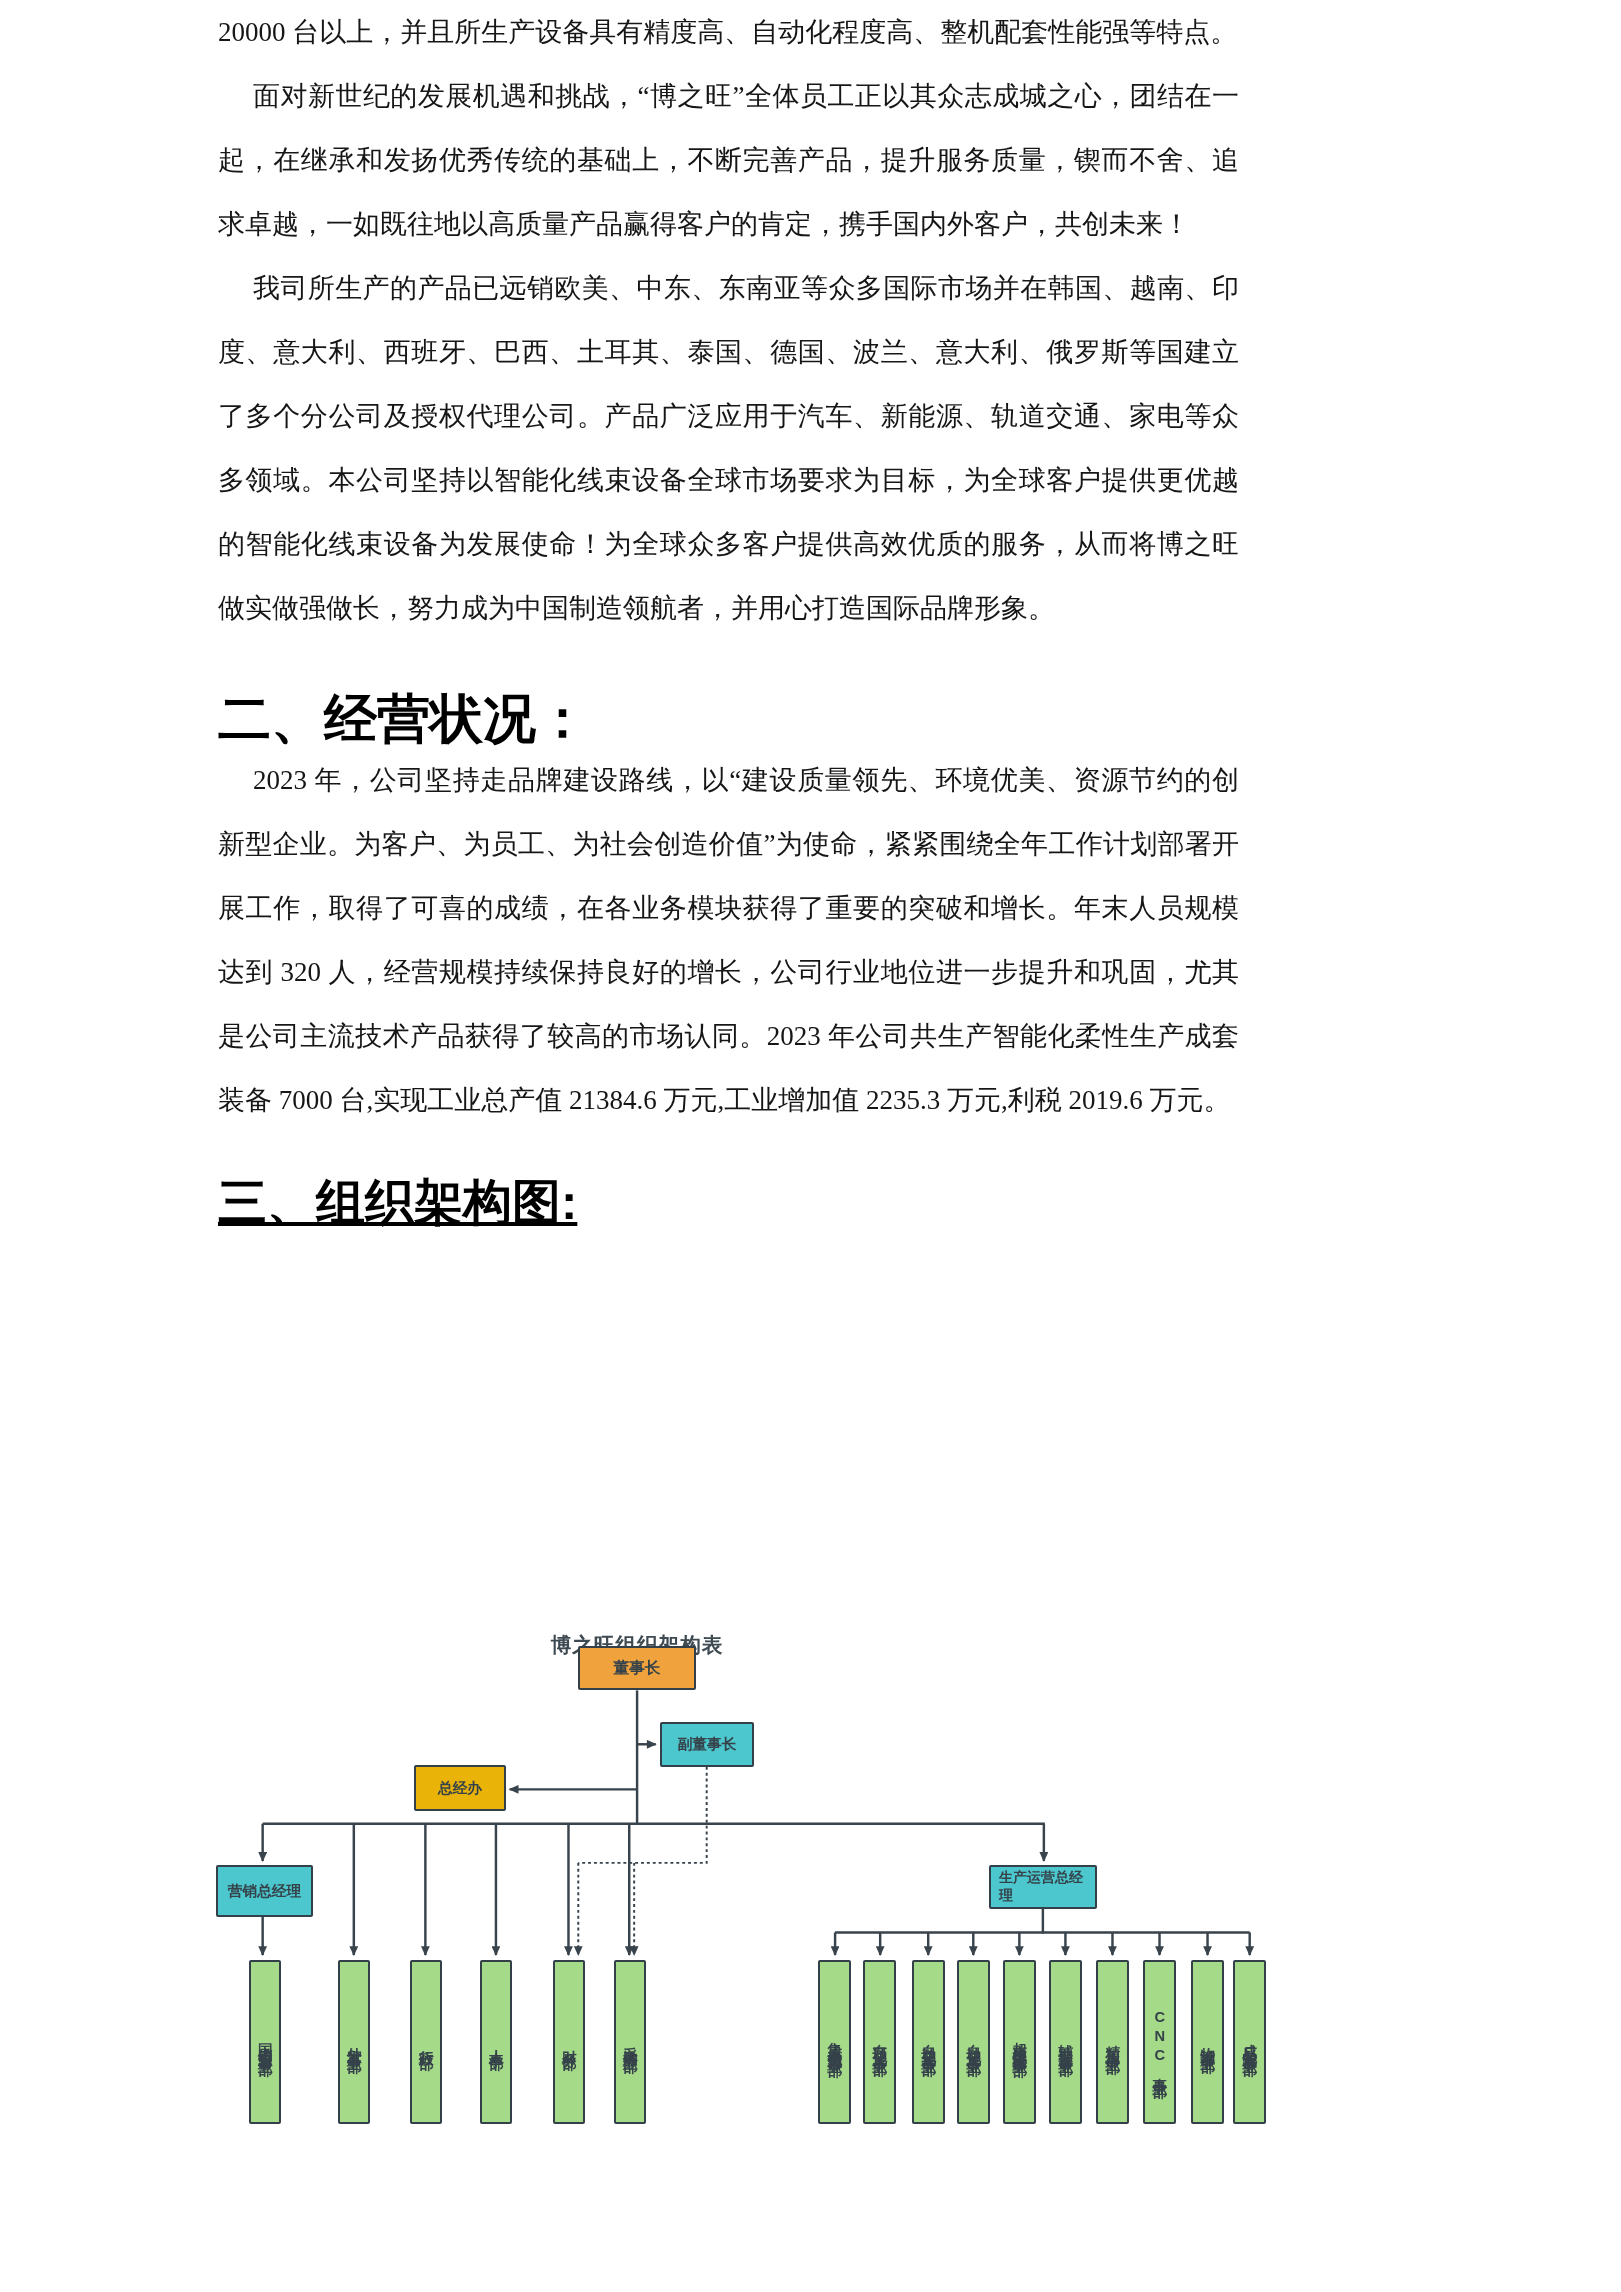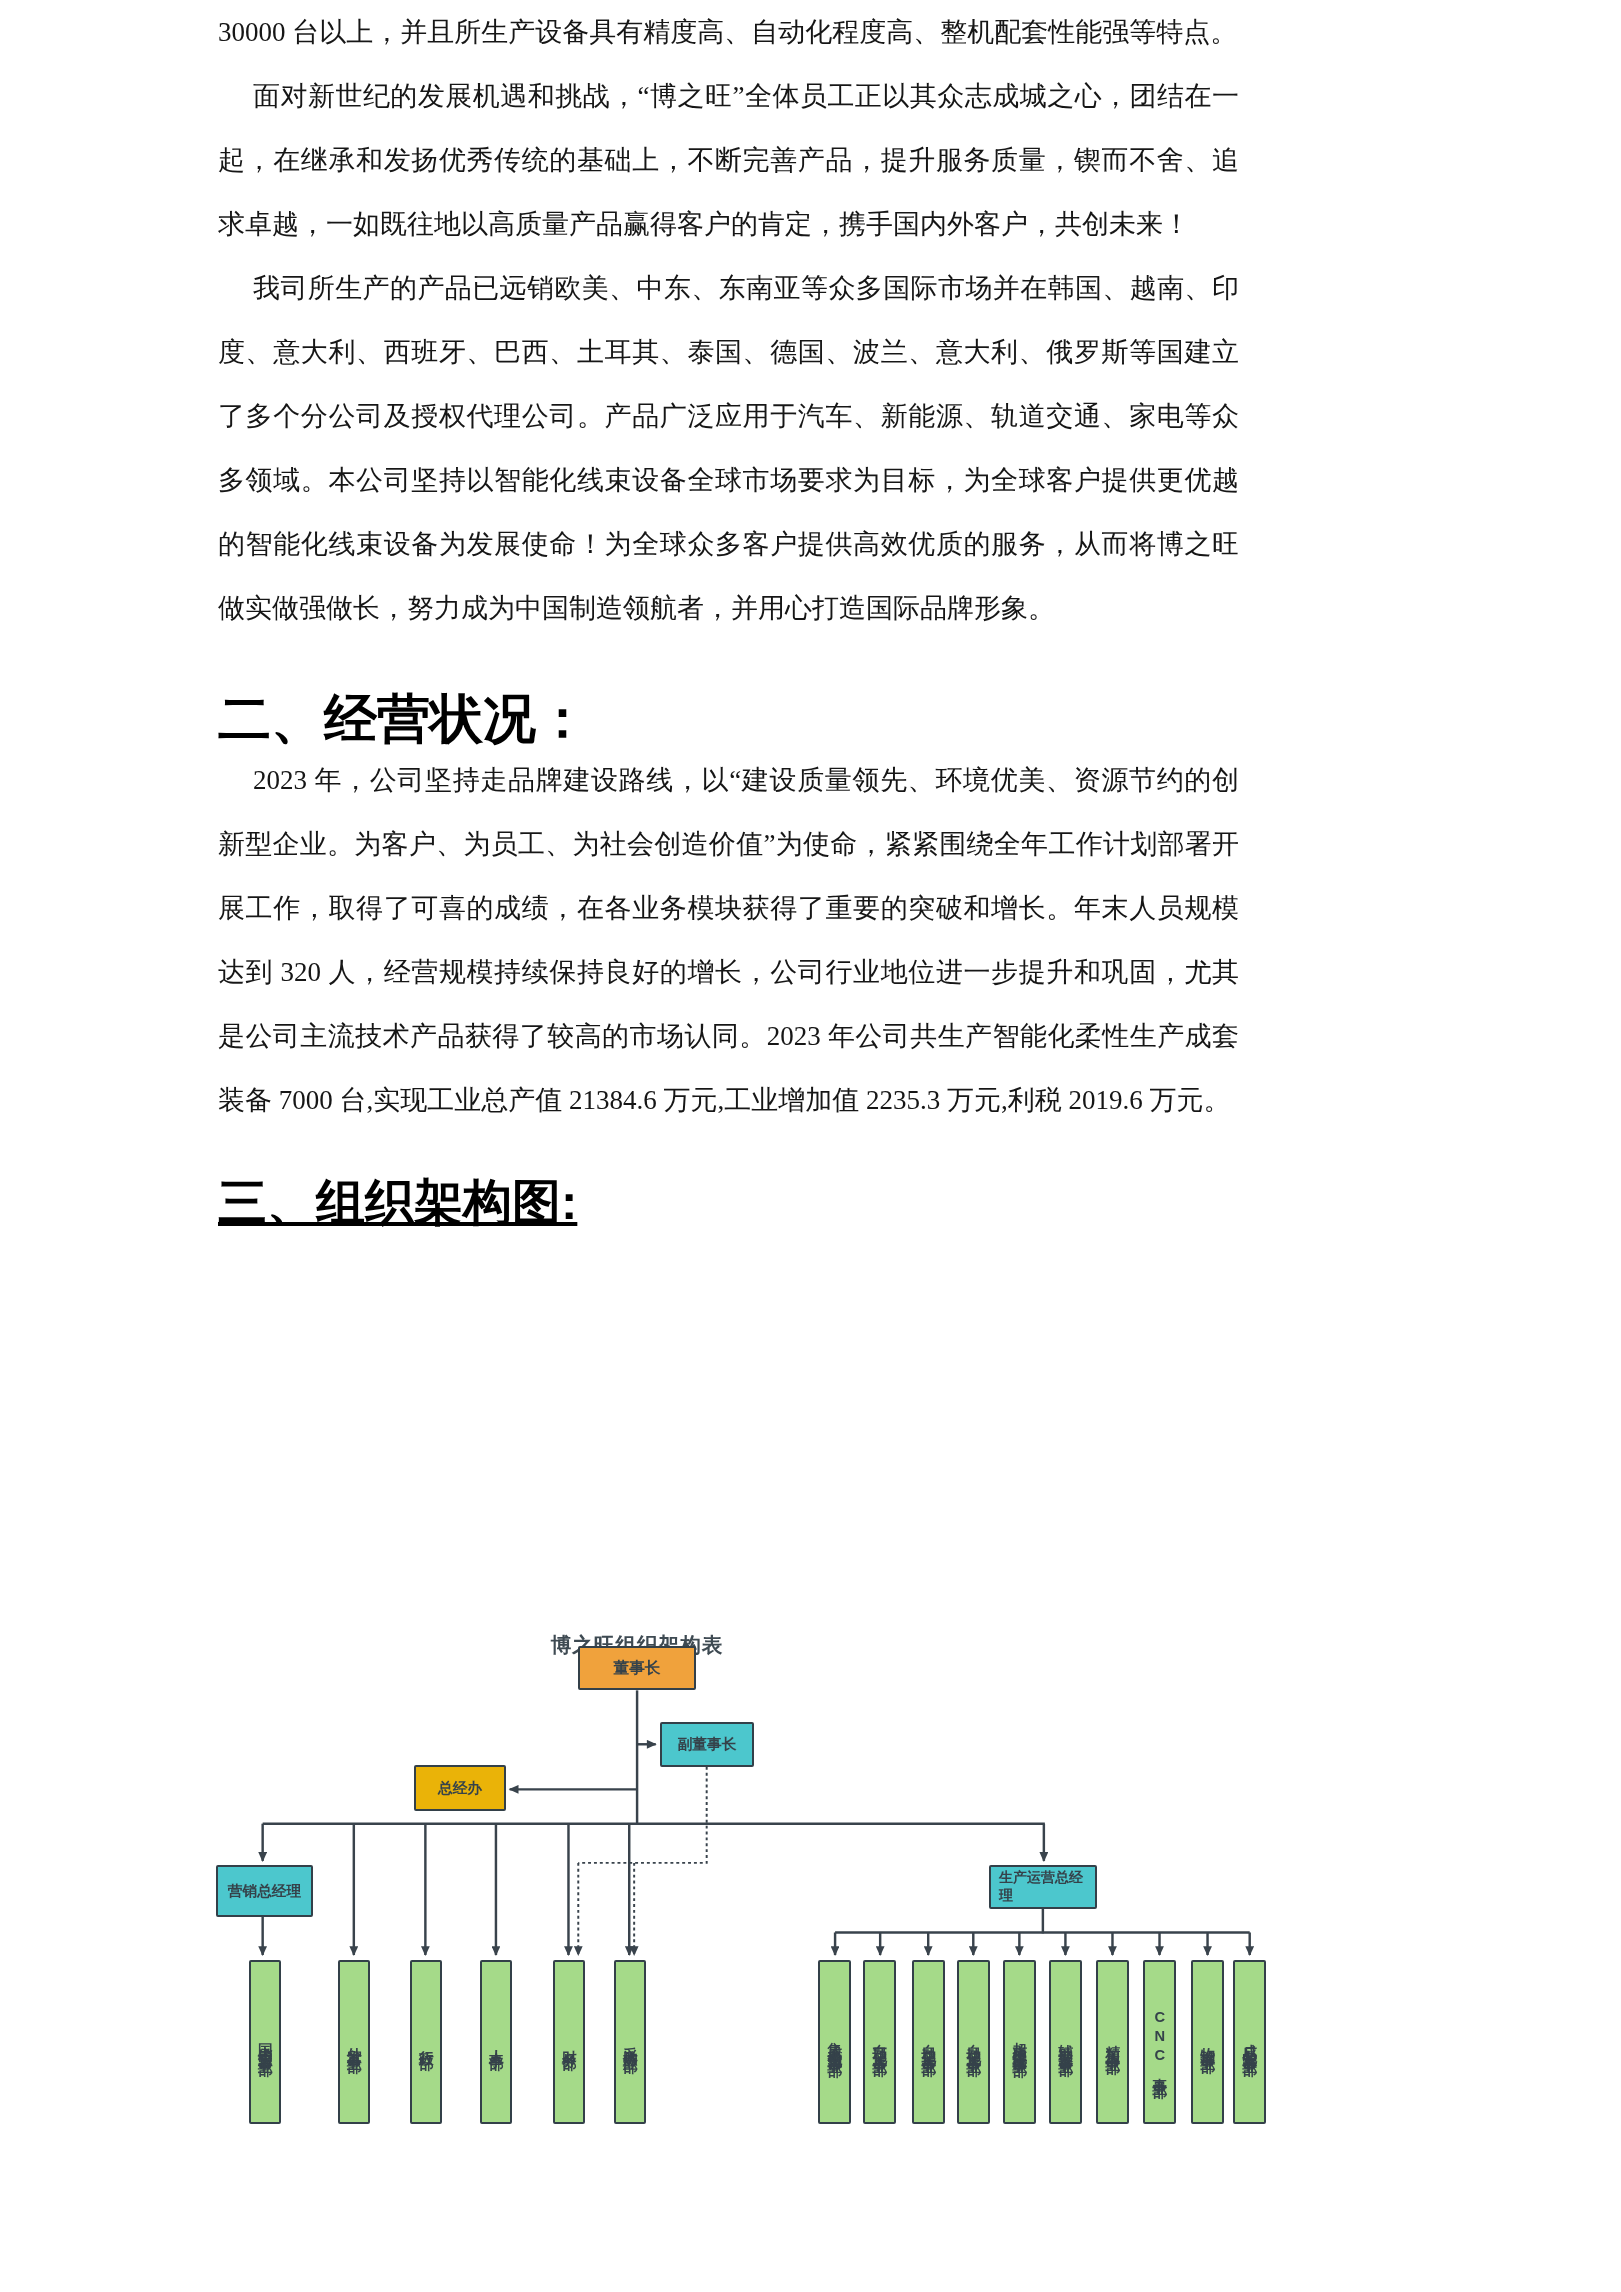--- a/index.html
+++ b/index.html
@@ -54,21 +54,21 @@
   .dR3{left:810px;width:33px;} .dR4{left:856px;width:33px;} .dR5{left:902px;width:33px;}
   .dR6{left:949px;width:33px;} .dR7{left:996px;width:33px;} .dR8{left:1044px;width:33px;}
   .dR9{left:1086px;width:33px;}
   .s{stroke:#39434c;stroke-width:2.5;fill:none;}
   .d{stroke:#39434c;stroke-width:2;fill:none;stroke-dasharray:3 3;}
 </style>
 </head>
 <body>
 
 <div class="text-col">
-  <p class="body p1">30000 台以上，并且所生产设备具有精度高、自动化程度高、整机配套性能强等特点。</p>
+  <p class="body p1">20000 台以上，并且所生产设备具有精度高、自动化程度高、整机配套性能强等特点。</p>
   <p class="body p3 indent">面对新世纪的发展机遇和挑战，“博之旺”全体员工正以其众志成城之心，团结在一起，在继承和发扬优秀传统的基础上，不断完善产品，提升服务质量，锲而不舍、追求卓越，一如既往地以高质量产品赢得客户的肯定，携手国内外客户，共创未来！</p>
   <p class="body p2 indent">我司所生产的产品已远销欧美、中东、东南亚等众多国际市场并在韩国、越南、印度、意大利、西班牙、巴西、土耳其、泰国、德国、波兰、意大利、俄罗斯等国建立了多个分公司及授权代理公司。产品广泛应用于汽车、新能源、轨道交通、家电等众多领域。本公司坚持以智能化线束设备全球市场要求为目标，为全球客户提供更优越的智能化线束设备为发展使命！为全球众多客户提供高效优质的服务，从而将博之旺做实做强做长，努力成为中国制造领航者，并用心打造国际品牌形象。</p>
   <h2 class="sec">二、经营状况：</h2>
   <p class="body p4 indent">2023 年，公司坚持走品牌建设路线，以“建设质量领先、环境优美、资源节约的创新型企业。为客户、为员工、为社会创造价值”为使命，紧紧围绕全年工作计划部署开展工作，取得了可喜的成绩，在各业务模块获得了重要的突破和增长。年末人员规模达到 320 人，经营规模持续保持良好的增长，公司行业地位进一步提升和巩固，尤其是公司主流技术产品获得了较高的市场认同。2023 年公司共生产智能化柔性生产成套装备 7000 台,实现工业总产值 21384.6 万元,工业增加值 2235.3 万元,利税 2019.6 万元。</p>
   <h3 class="sec">三、组织架构图:</h3>
 </div>
 
 <div class="orgchart">
   <svg width="1137" height="549" viewBox="0 0 1160 560">
     <defs>

